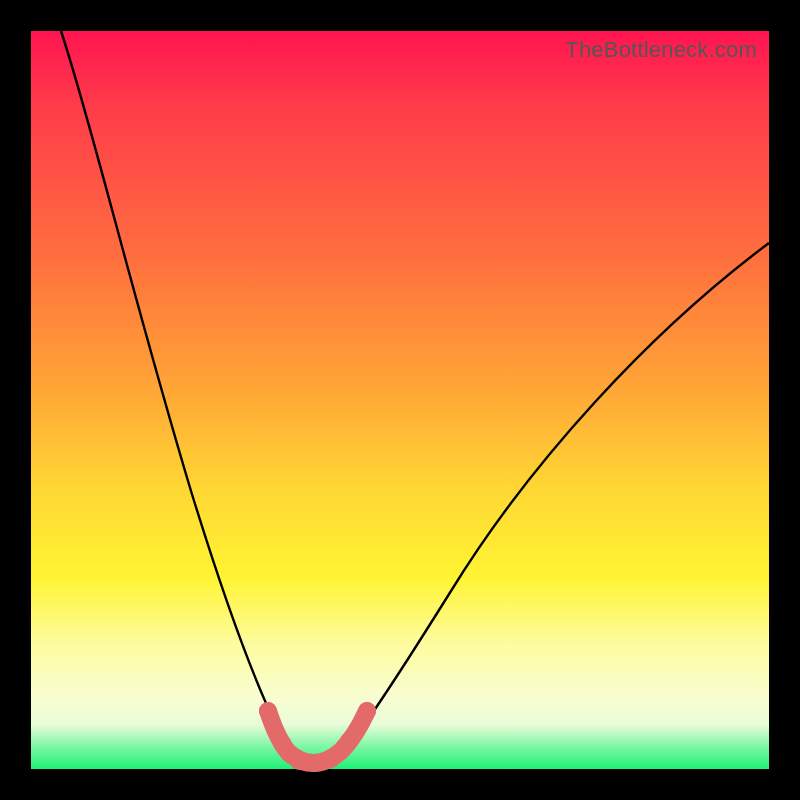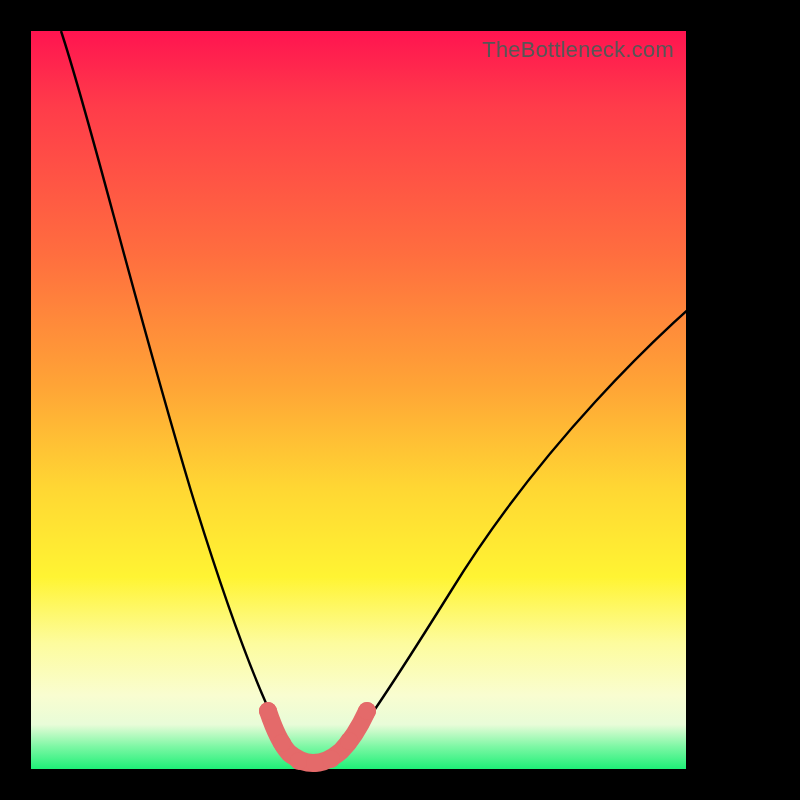--- a/index.html
+++ b/index.html
@@ -16,21 +16,21 @@
     left: 0;
     top: 0;
     width: 800px;
     height: 800px;
     background: #000;
   }
   .plot {
     position: absolute;
     left: 31px;
     top: 31px;
-    width: 655px;
+    width: 738px;
     height: 738px;
     
     background: linear-gradient(
       to bottom,
       #ff1450 0%,
       #ff3b4a 10%,
       #ff6d3f 30%,
       #ffa436 48%,
       #ffd733 62%,
       #fff433 74%,

